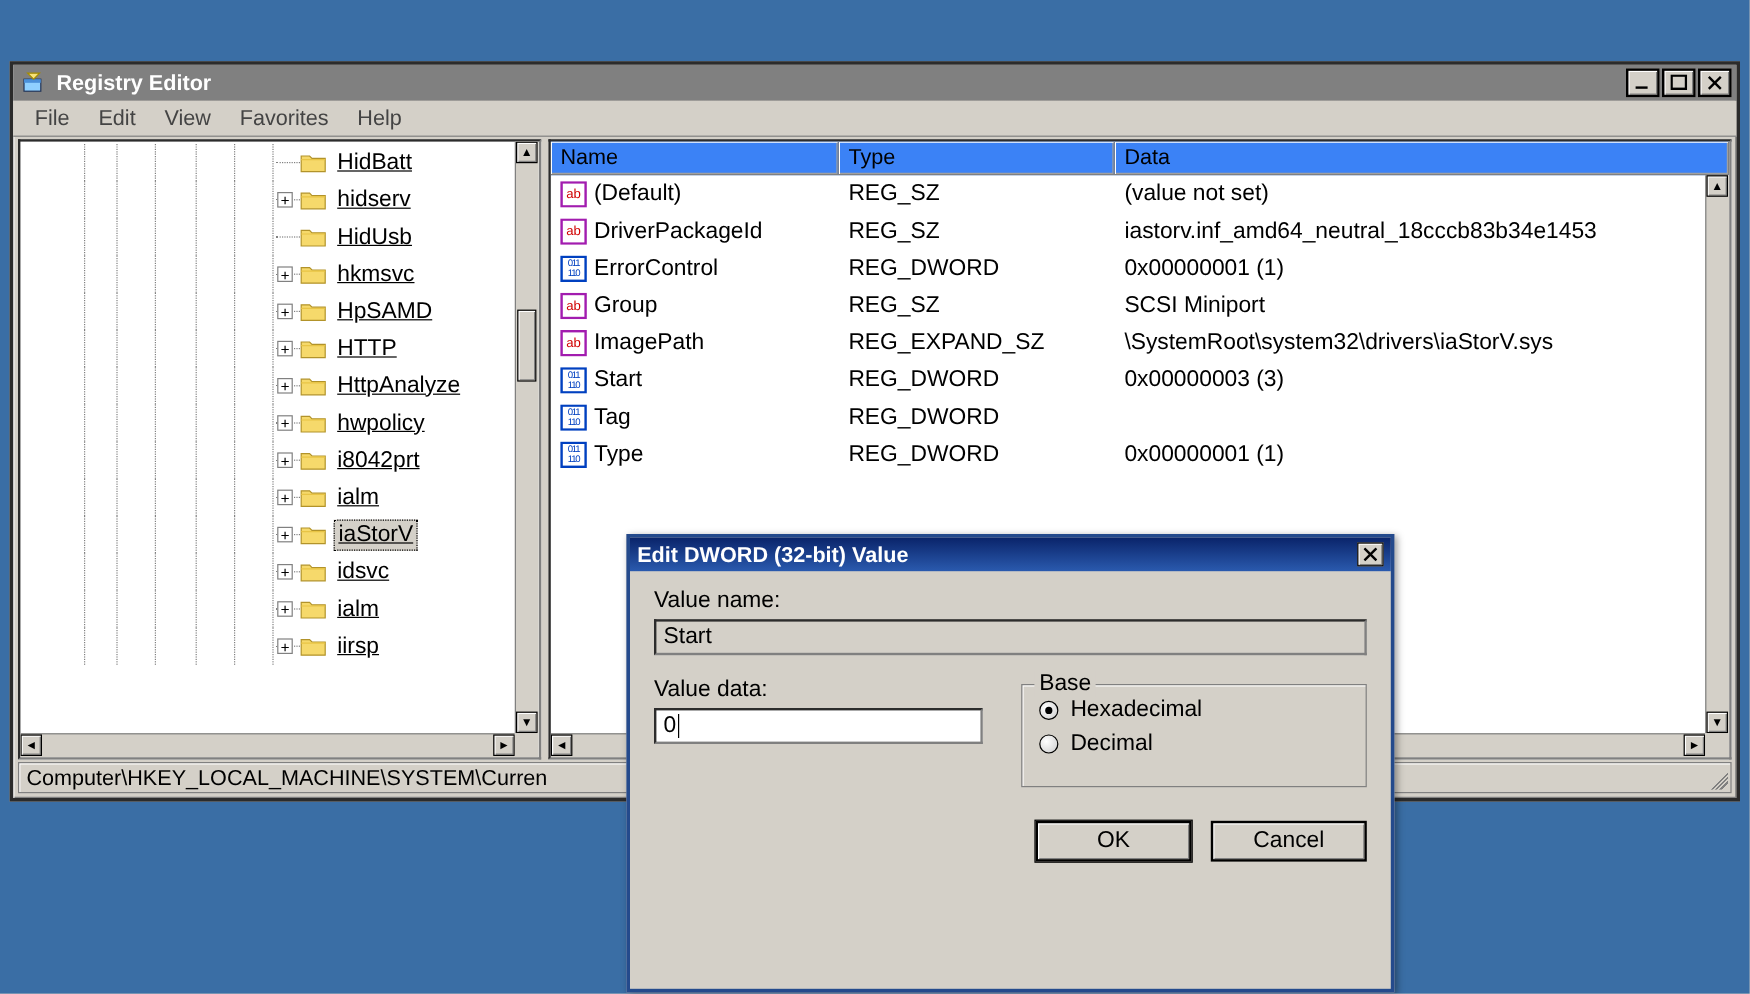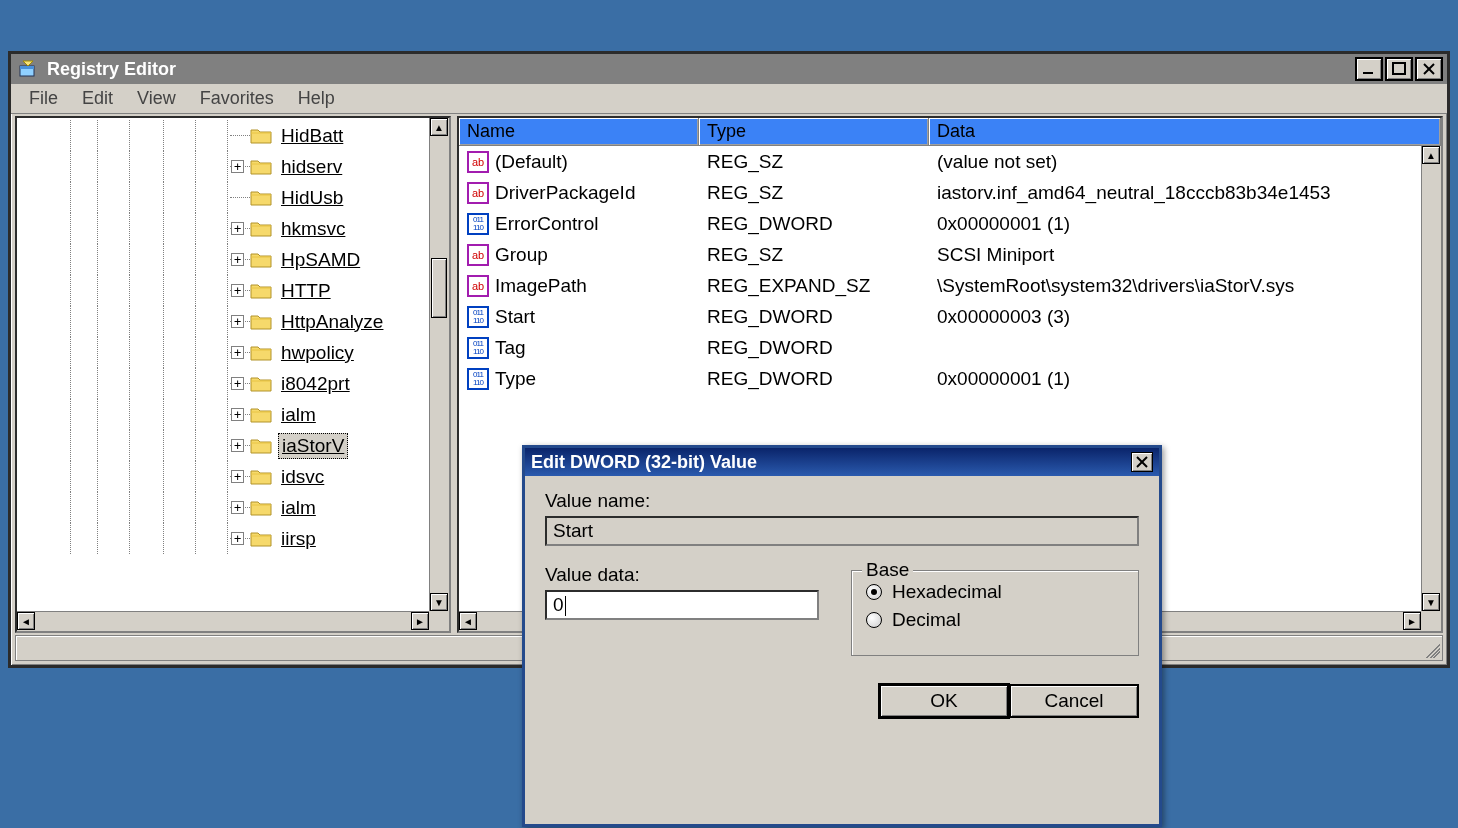--- a/index.html
+++ b/index.html
@@ -255,21 +255,21 @@
     border:1px solid #000;
     background:radial-gradient(circle at 35% 35%, #fff, #ccc);
     margin-right:10px;
     position:relative;
   }
   .radio.checked::after{
     content:""; position:absolute; left:4px; top:4px;
     width:6px;height:6px;border-radius:50%;background:#000;
   }
   .dlg-buttons{
-    display:flex; justify-content:flex-end; 
+    display:flex; justify-content:flex-end; gap:16px;
     margin-top:28px;
   }
   .dlg-btn{
     width:130px;height:34px;
     background:#d4d0c8;
     border:2px solid #000;
     box-shadow: inset 1px 1px 0 #fff, inset -1px -1px 0 #808080;
     font-size:19px; cursor:pointer;
     display:flex;align-items:center;justify-content:center;
   }
@@ -679,20 +679,21 @@
       </div>
       <div class="hscroll">
         <div class="sbtn left">◄</div>
         <div class="sbtn right">►</div>
       </div>
       <div class="corner"></div>
     </div>
   </div>
 
   <div class="statusbar">
+    <span>Computer\HKEY_LOCAL_MACHINE\SYSTEM\Curren</span>
     <span class="grip"></span>
   </div>
 </div>
 
 <div class="dialog">
   <div class="dlg-title">
     <span>Edit DWORD (32-bit) Value</span>
     <span class="spacer"></span>
     <span class="dlg-close">
       <svg width="12" height="12">

